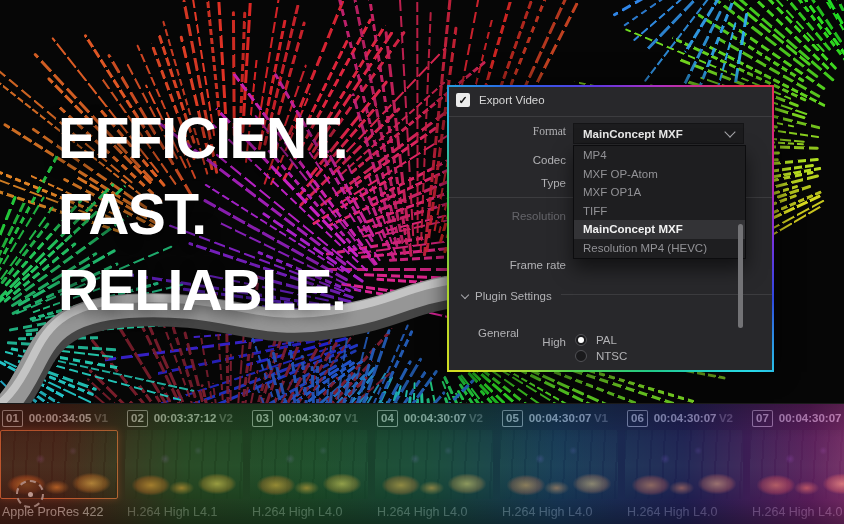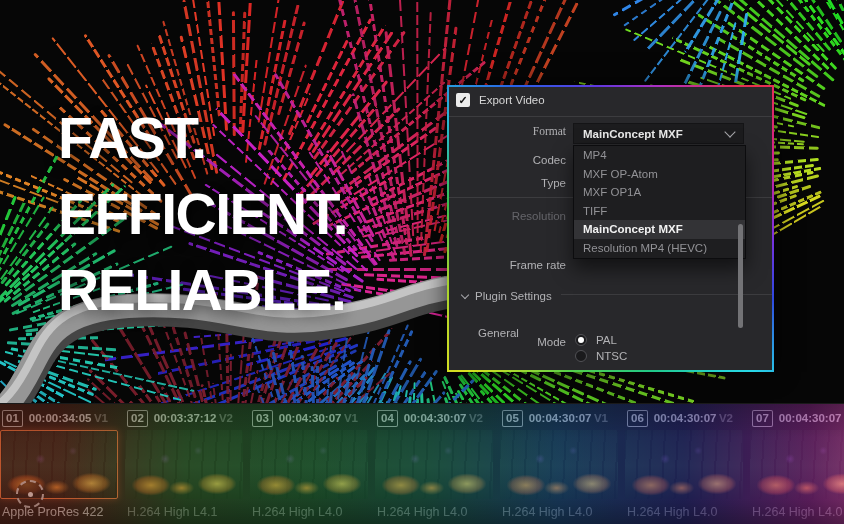--- a/index.html
+++ b/index.html
@@ -469,22 +469,22 @@
       <div class="ray" style="left: -42px; top: 338px; width: 130.8px; height: 2.5px; opacity: 0.89; background: repeating-linear-gradient(to right, rgb(35, 150, 199) 0px, rgb(35, 150, 199) 12.7px, transparent 12.7px, transparent 17px); transform: rotate(57.7deg) translateX(68.7px);"></div>
     </div>
 
   <svg class="ribbon" width="844" height="524" viewBox="0 0 844 524">
     <path d="M-35 432 C 60 392, 5 315, 128 306 C 225 300, 255 330, 330 318 C 398 308, 402 294, 460 286" stroke="#454545" stroke-width="30" fill="none" transform="translate(0,6)" stroke-linecap="round"></path>
     <path d="M-35 432 C 60 392, 5 315, 128 306 C 225 300, 255 330, 330 318 C 398 308, 402 294, 460 286" stroke="#969696" stroke-width="24" fill="none" stroke-linecap="round"></path>
     <path d="M-35 432 C 60 392, 5 315, 128 306 C 225 300, 255 330, 330 318 C 398 308, 402 294, 460 286" stroke="#cdcdcd" stroke-width="8" fill="none" transform="translate(0,-7)" opacity="0.85" stroke-linecap="round"></path>
   </svg>
 
   <h1 class="headline">
+    <span>EFFICIENT.</span>
     <span>FAST.</span>
-    <span>EFFICIENT.</span>
     <span>RELIABLE.</span>
   </h1>
 
   <div class="dialog">
     <div class="dlg-inner">
 
       <div class="export-row">
         <span class="checkbox">✓</span>
         <span class="export-lbl">Export Video</span>
       </div>
@@ -502,21 +502,21 @@
       <div class="flabel lr dim">Resolution</div>
       <div class="flabel lfr">Frame rate</div>
 
       <div class="divider d3"></div>
       <div class="plugin-row">
         <span class="chev small"></span>
         <span>Plugin Settings</span>
       </div>
       <div class="general-lbl">General</div>
 
-      <div class="flabel lm">Mode</div>
+      <div class="flabel lm">High</div>
       <div class="mode-row m1">
         <span class="radio sel"></span>
         <span>PAL</span>
       </div>
       <div class="mode-row m2">
         <span class="radio"></span>
         <span>NTSC</span>
       </div>
 
       <div class="dd-panel">

